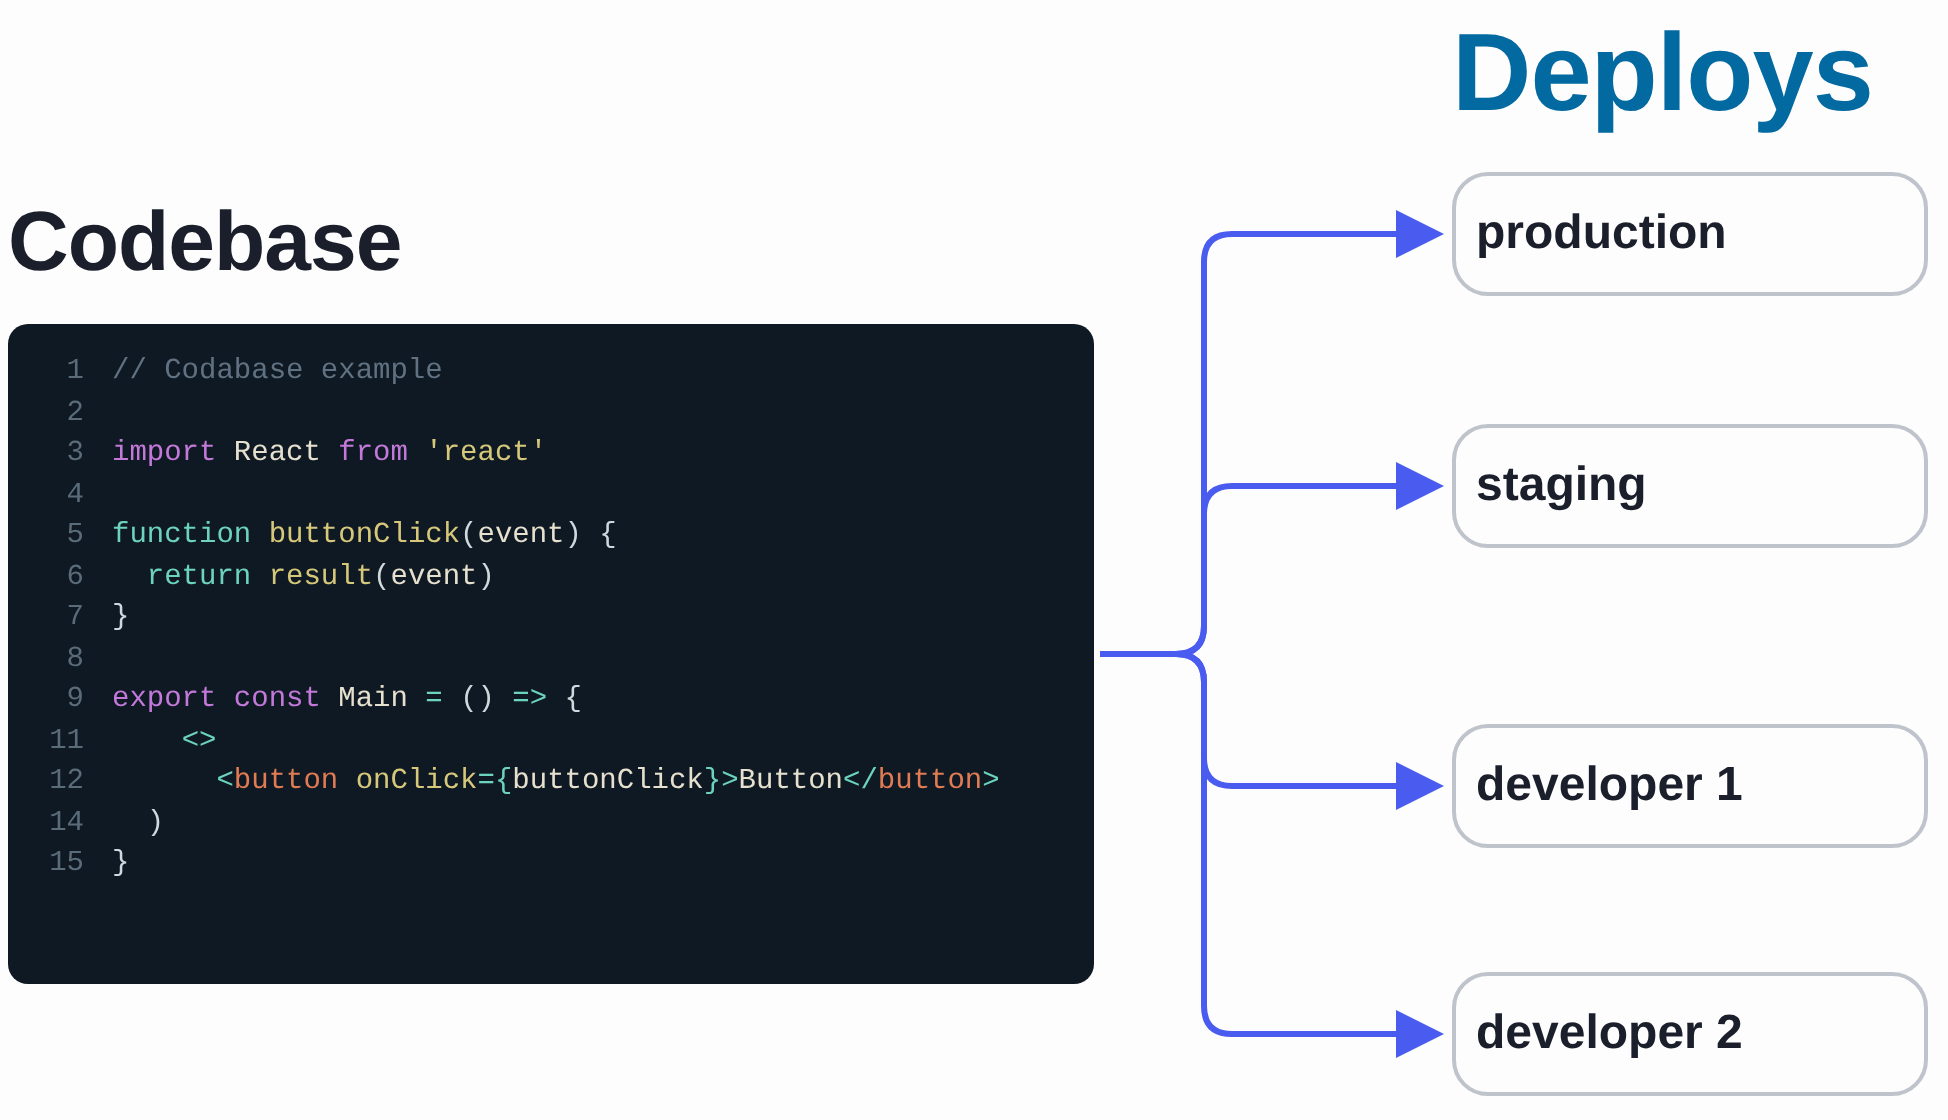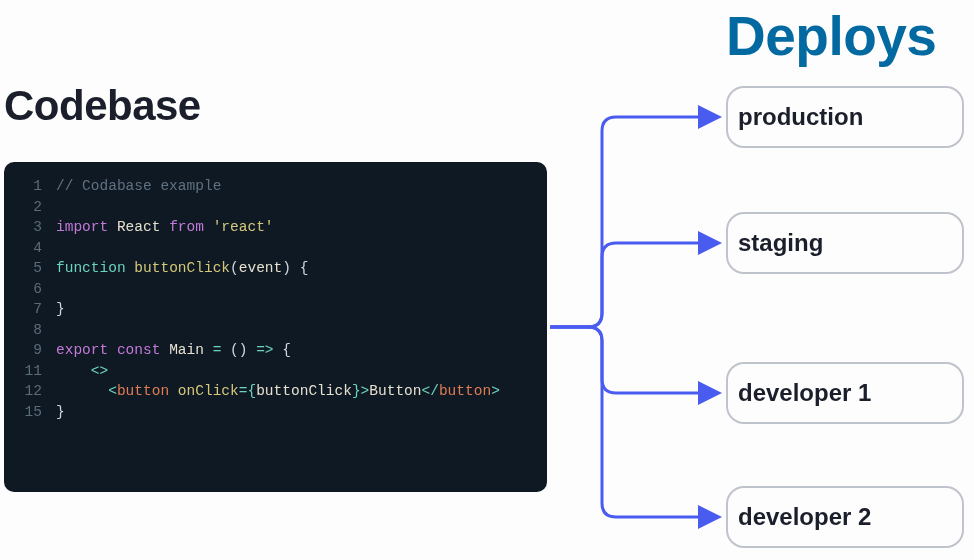--- a/index.html
+++ b/index.html
@@ -7,21 +7,21 @@
     width: 974px;
     height: 560px;
     background: #fdfdfd;
     font-family: -apple-system, BlinkMacSystemFont, "Segoe UI", Helvetica, Arial, sans-serif;
     position: relative;
     overflow: hidden;
   }
   .codebase-title {
     position: absolute;
     left: 4px;
-    top: 82px;
+    top: 97px;
     font-size: 42px;
     font-weight: 800;
     color: #1a1f2b;
     letter-spacing: -0.5px;
   }
   .deploys-title {
     position: absolute;
     left: 726px;
     top: 4px;
     font-size: 55px;
@@ -99,26 +99,27 @@
 
 <div class="codebase-title">Codebase</div>
 <div class="deploys-title">Deploys</div>
 
 <div class="code-block" id="code-block">
     <div class="code-line"><span class="ln">1</span><span><span class="cm">// Codabase example</span></span></div>
     <div class="code-line"><span class="ln">2</span><span></span></div>
     <div class="code-line"><span class="ln">3</span><span><span class="kw2">import</span><span> </span><span class="nm">React</span><span> </span><span class="kw2">from</span><span> </span><span class="str">'react'</span></span></div>
     <div class="code-line"><span class="ln">4</span><span></span></div>
     <div class="code-line"><span class="ln">5</span><span><span class="kw">function</span><span> </span><span class="fn">buttonClick</span><span class="paren">(</span><span class="id">event</span><span class="paren">)</span><span> </span><span class="br">{</span></span></div>
-    <div class="code-line"><span class="ln">6</span></div>
+    <div class="code-line"><span class="ln">6</span><span><span>  </span><span class="kw">return</span><span> </span><span class="fn">result</span><span class="paren">(</span><span class="id">event</span><span class="paren">)</span></span></div>
     <div class="code-line"><span class="ln">7</span><span><span class="br">}</span></span></div>
     <div class="code-line"><span class="ln">8</span><span></span></div>
     <div class="code-line"><span class="ln">9</span><span><span class="kw2">export</span><span> </span><span class="kw2">const</span><span> </span><span class="nm">Main</span><span> </span><span class="op">=</span><span> </span><span class="paren">()</span><span> </span><span class="op">=&gt;</span><span> </span><span class="br">{</span></span></div>
     <div class="code-line"><span class="ln">11</span><span><span>    </span><span class="op">&lt;&gt;</span></span></div>
     <div class="code-line"><span class="ln">12</span><span><span>      </span><span class="op">&lt;</span><span class="tag">button</span><span> </span><span class="attr">onClick</span><span class="op">={</span><span class="id">buttonClick</span><span class="op">}&gt;</span><span class="txt">Button</span><span class="op">&lt;/</span><span class="tag">button</span><span class="op">&gt;</span></span></div>
+    <div class="code-line"><span class="ln">14</span><span><span>  </span><span class="paren">)</span></span></div>
     <div class="code-line"><span class="ln">15</span><span><span class="br">}</span></span></div>
   </div>
 
 <svg class="arrows" viewBox="0 0 178 460">
   <defs>
     <marker id="arrowhead" markerWidth="8" markerHeight="8" refX="6" refY="4" orient="auto">
       <path d="M0,0 L8,4 L0,8 Z" fill="#4a5cf0"></path>
     </marker>
   </defs>
   <g stroke="#4a5cf0" stroke-width="3" fill="none" marker-end="url(#arrowhead)">

